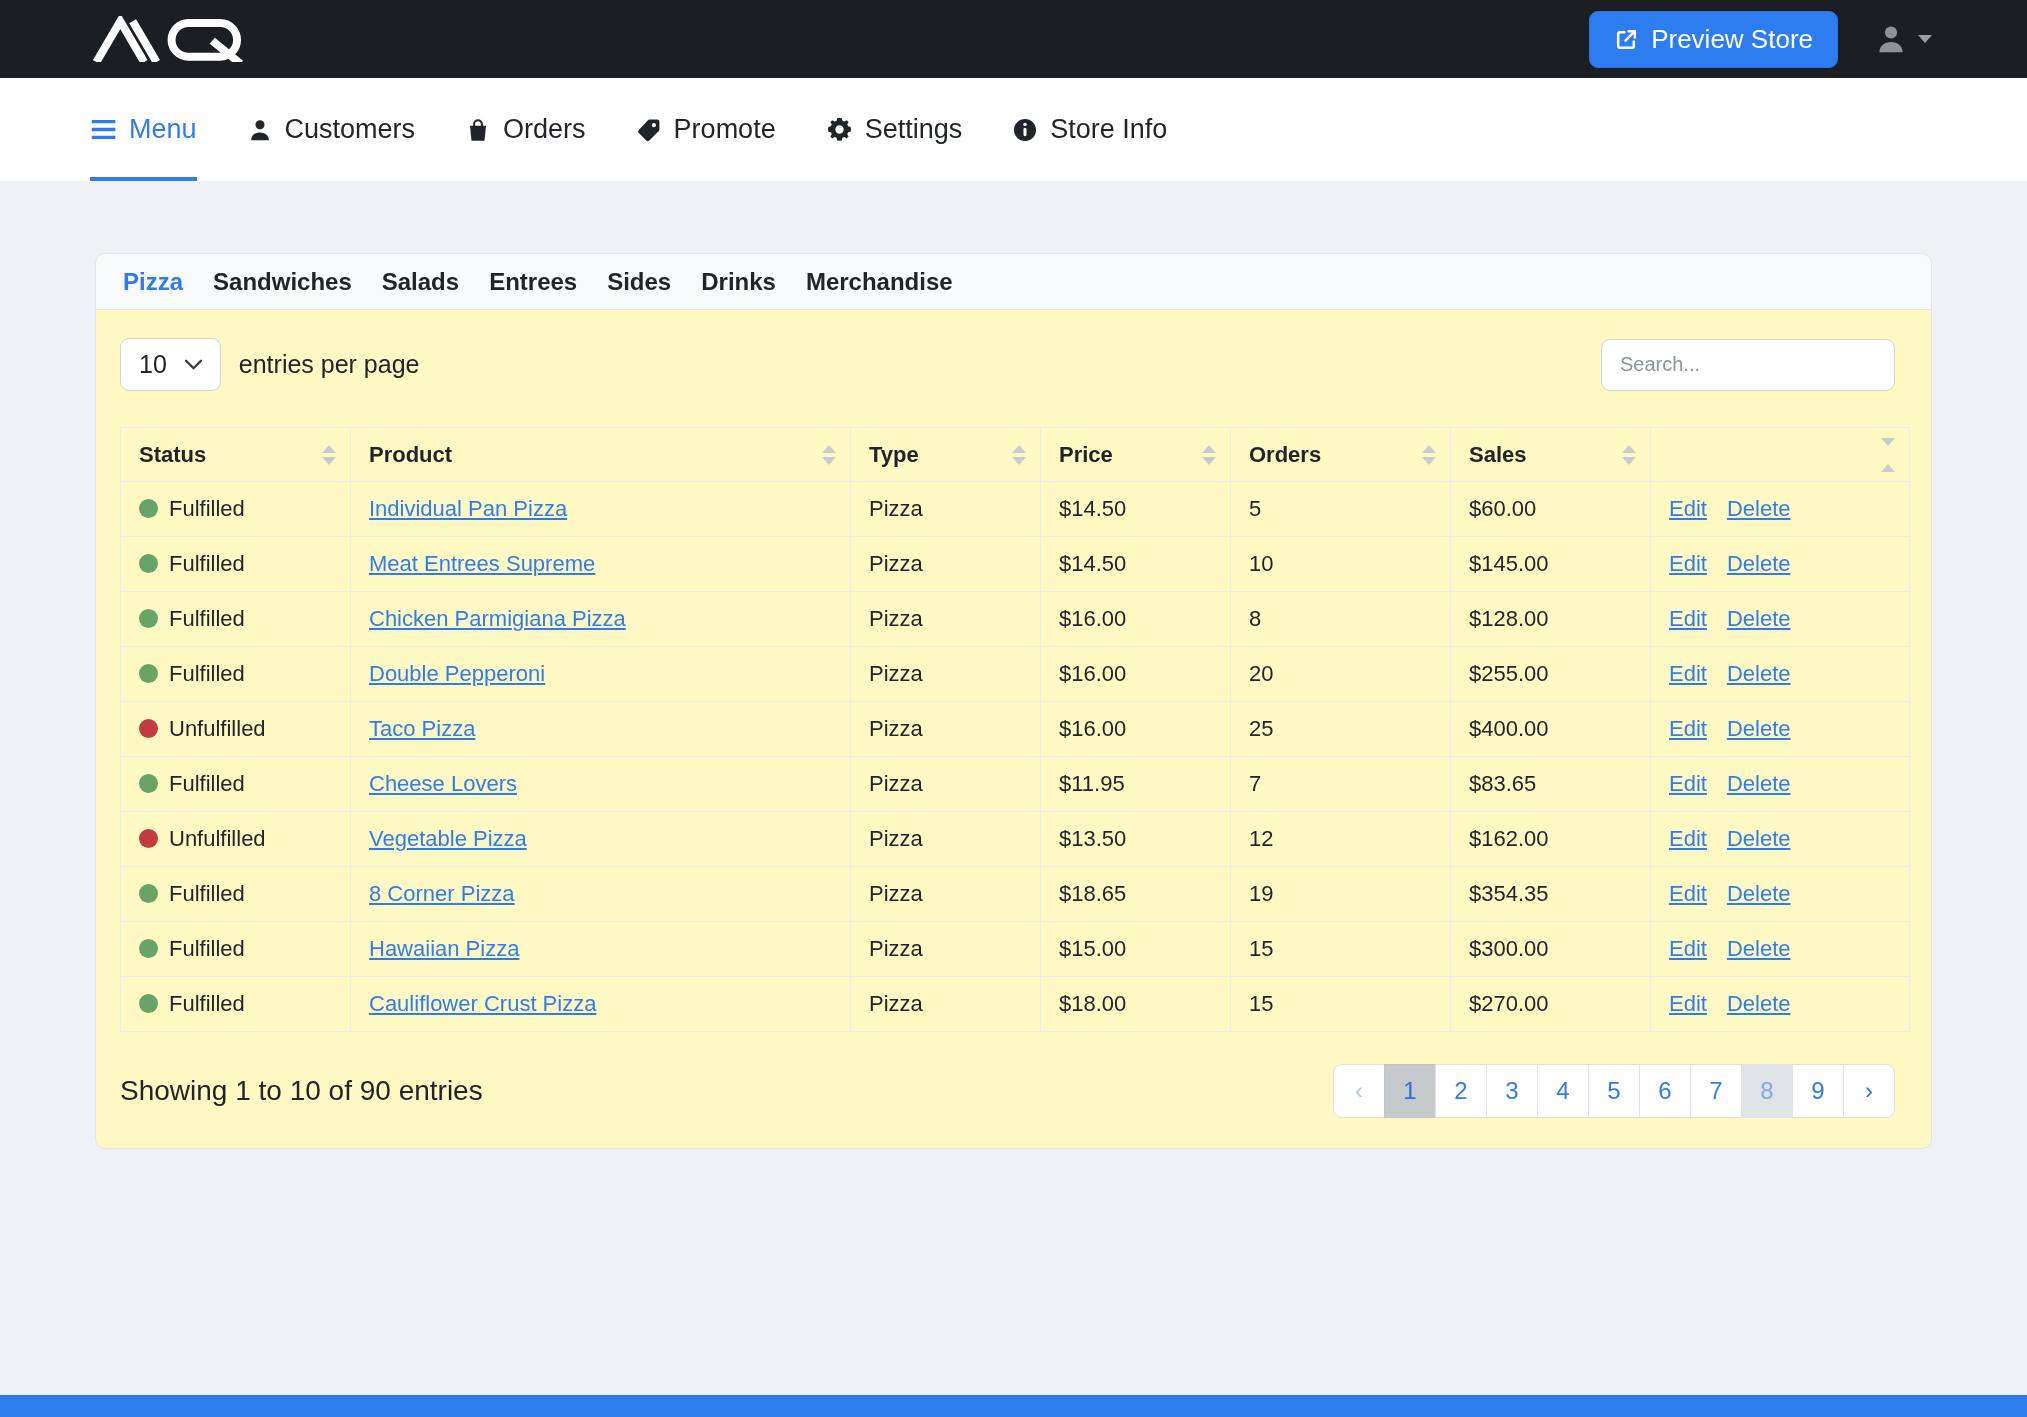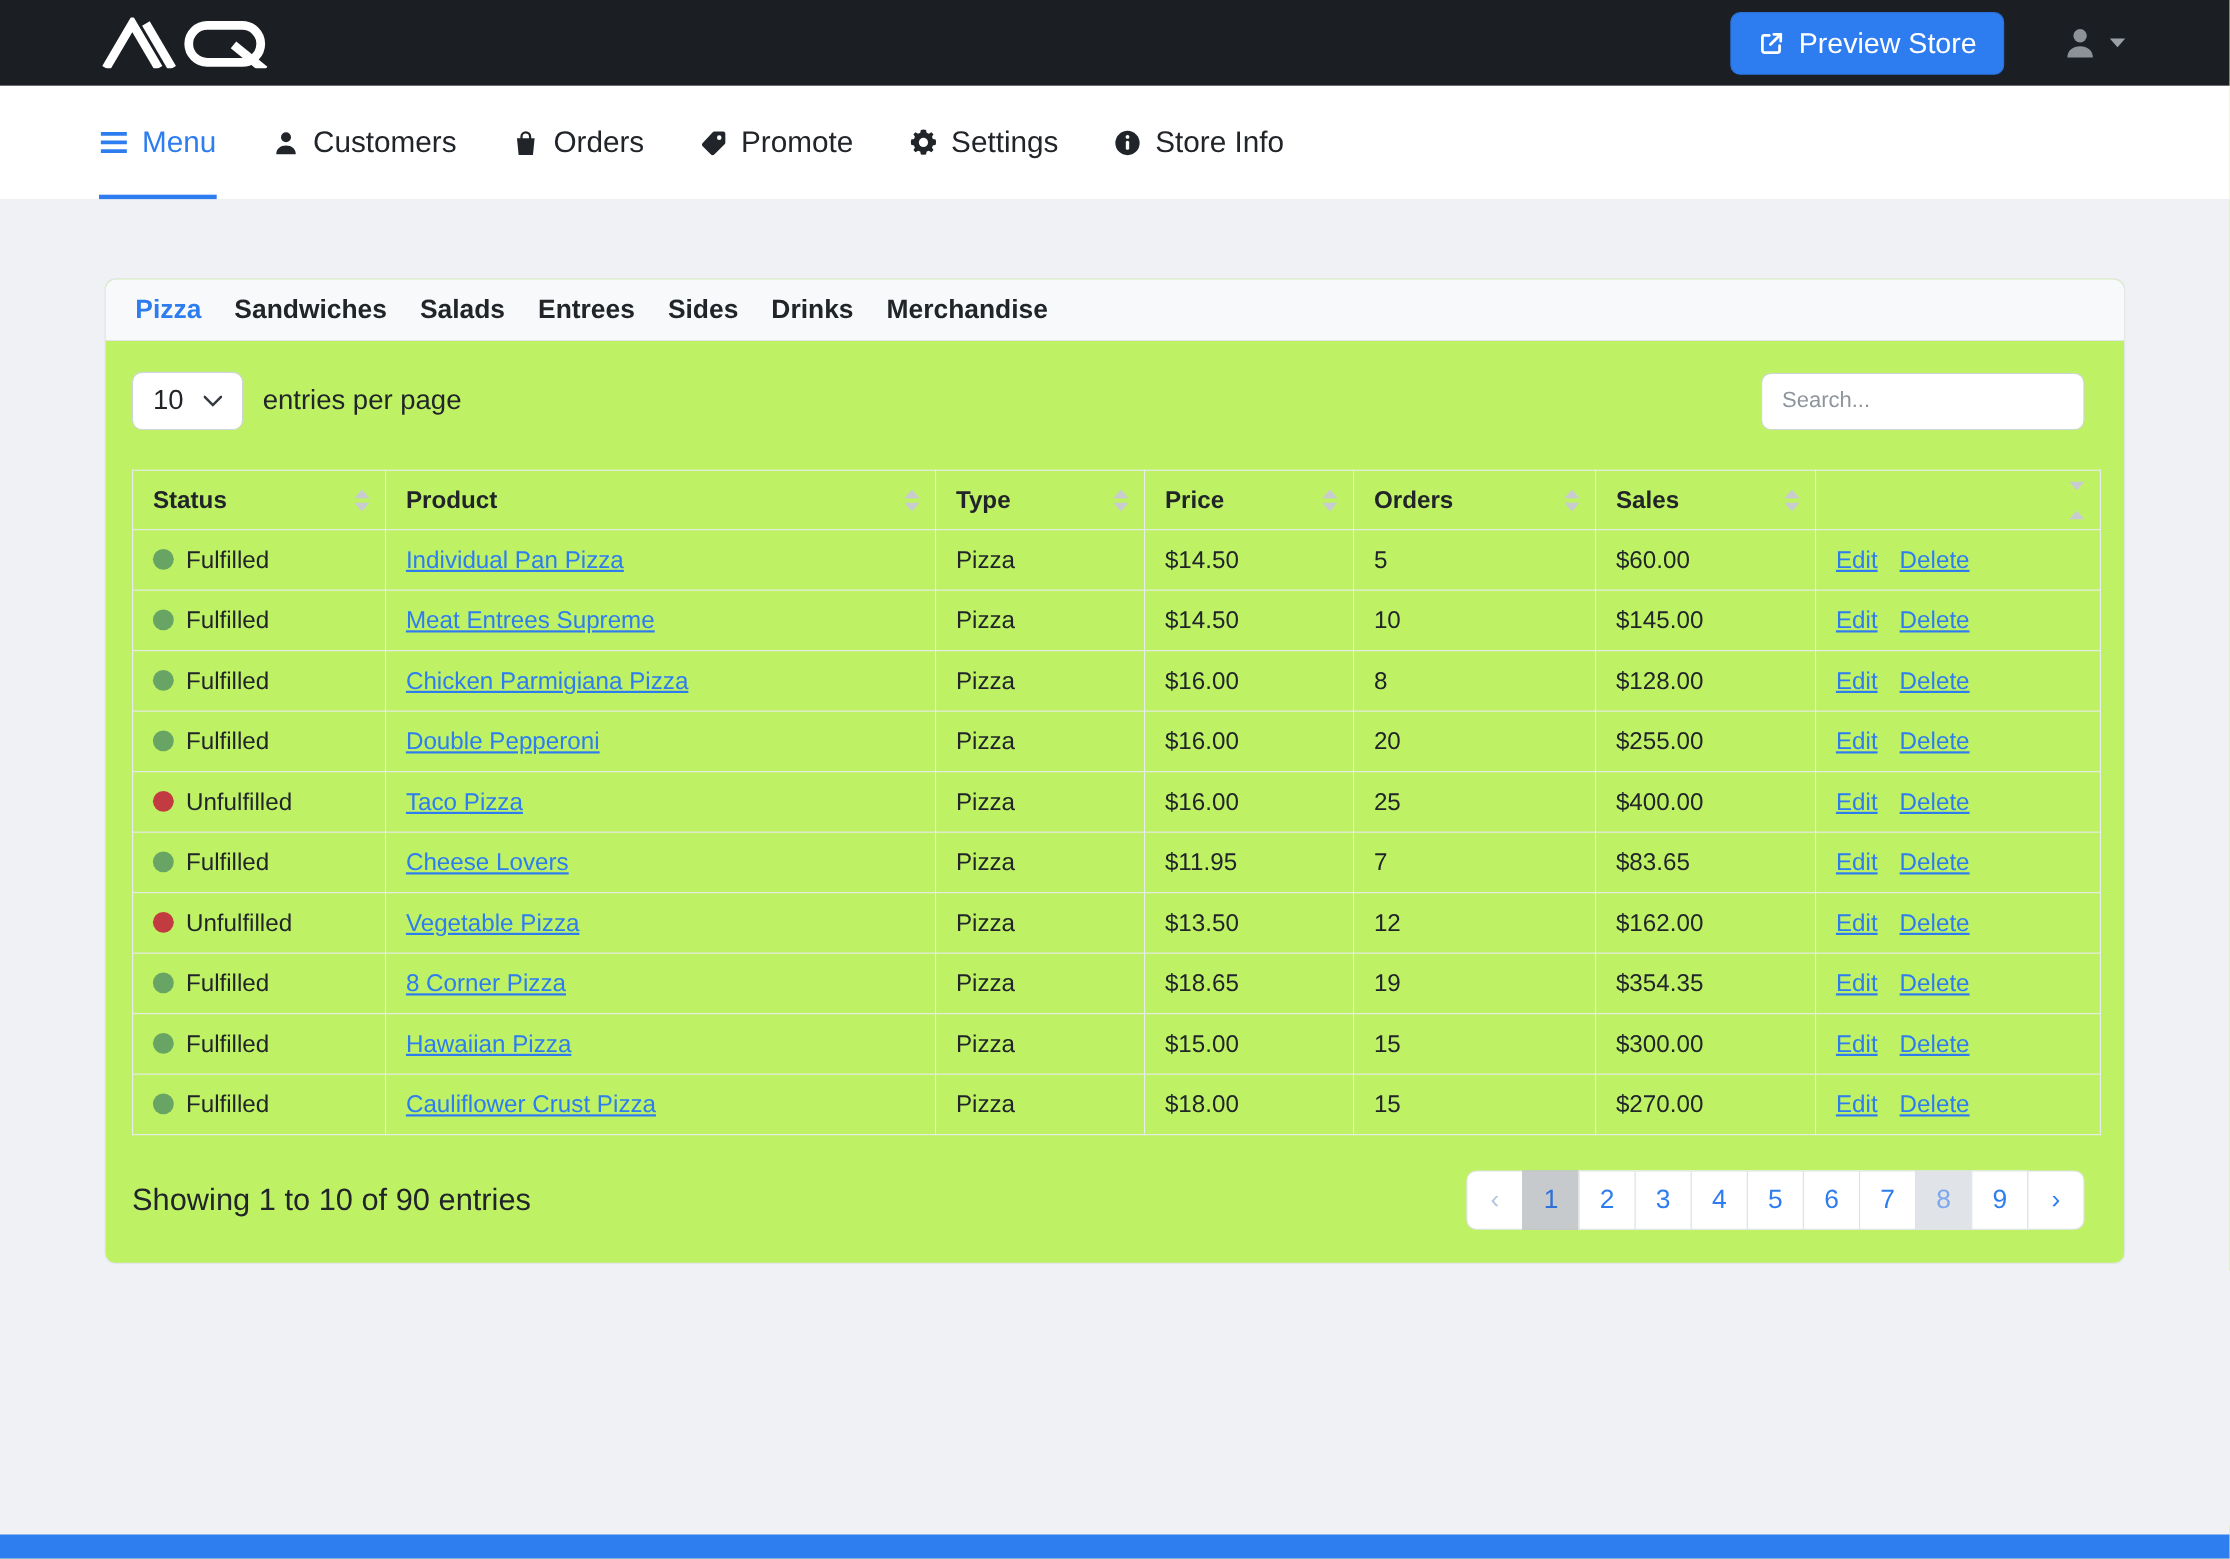--- a/index.html
+++ b/index.html
@@ -19,21 +19,21 @@
     background:#eff1f5;color:var(--text);
     font-family:"Liberation Sans","DejaVu Sans",sans-serif;
   }
   
   .topbar{
     height:78px;background:var(--topbar-bg);
     display:flex;align-items:center;justify-content:space-between;
     padding:0 95px 0 90px;
   }
   .logo{display:flex;align-items:center;cursor:pointer;}
-  .topbar-right{display:flex;align-items:center;gap:52px;}
+  .topbar-right{display:flex;align-items:center;gap:36px;}
   .preview-btn{
     display:inline-flex;align-items:center;gap:12px;
     background:var(--accent-blue);border:1px solid #2a72dc;border-radius:9px;
     color:#fff;font-size:26px;font-family:inherit;
     padding:12px 24px;cursor:pointer;
   }
   .user-menu{display:flex;align-items:center;gap:10px;cursor:pointer;color:#8d9299;}
   .caret{width:0;height:0;border-left:7px solid transparent;border-right:7px solid transparent;border-top:8px solid #9aa0a6;}
   
   .mainnav{
@@ -42,21 +42,21 @@
   }
   .nav-item{
     display:flex;align-items:center;gap:12px;font-size:27px;color:var(--text);
     cursor:pointer;border-bottom:4px solid transparent;padding-top:4px;
   }
   .nav-item .nav-icon{display:flex;align-items:center;}
   .nav-item.active{color:var(--accent-blue);border-bottom-color:var(--accent-blue);}
   
   .main-area{padding:71px 95px 0 95px;}
   .card{
-    background:#bef264;border:1px solid var(--border);border-radius:10px;
+    background:#fef9c3;border:1px solid var(--border);border-radius:10px;
     width:1837px;
   }
   .card-tabs{
     display:flex;align-items:center;gap:30px;height:56px;padding:0 27px;
     background:#f8f9fa;border-bottom:1px solid var(--border);
     border-radius:10px 10px 0 0;
   }
   .tab{font-size:24px;font-weight:700;color:var(--text);cursor:pointer;}
   .tab.active{color:var(--accent-blue);}
   .card-body{padding:28px 36px 30px 24px;}

